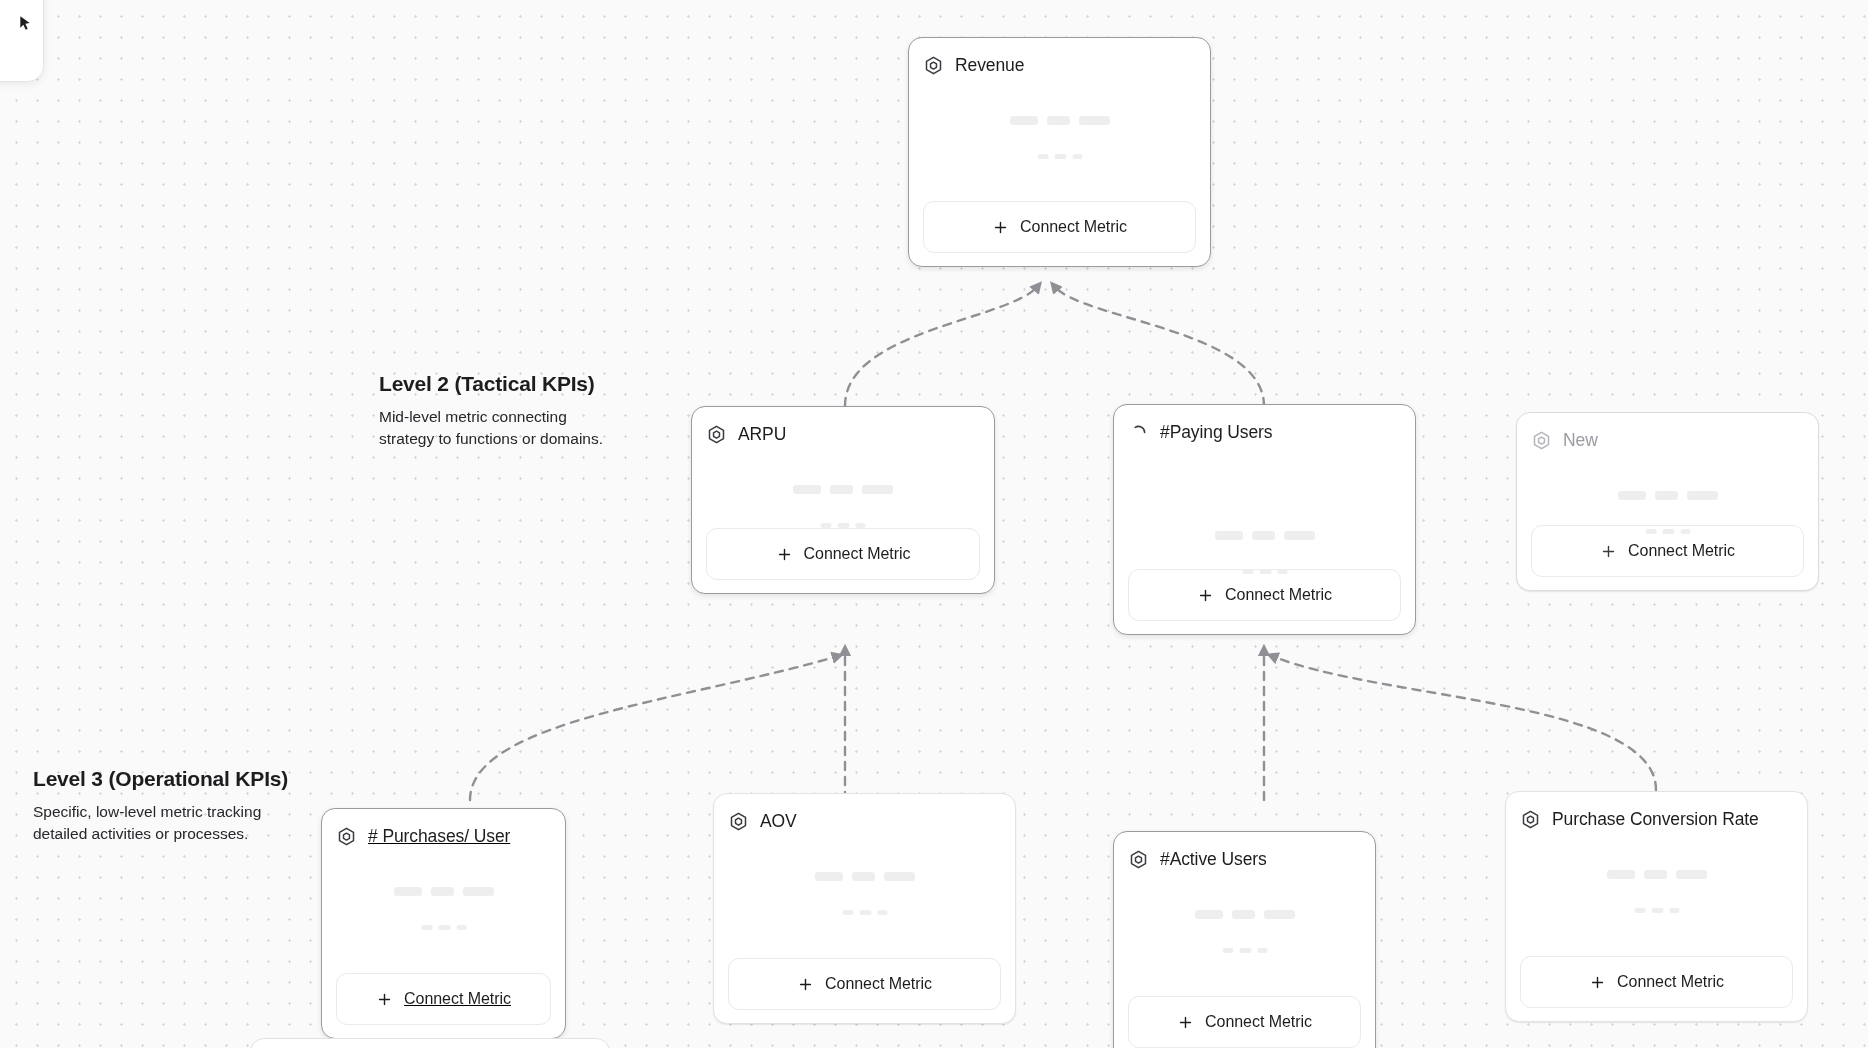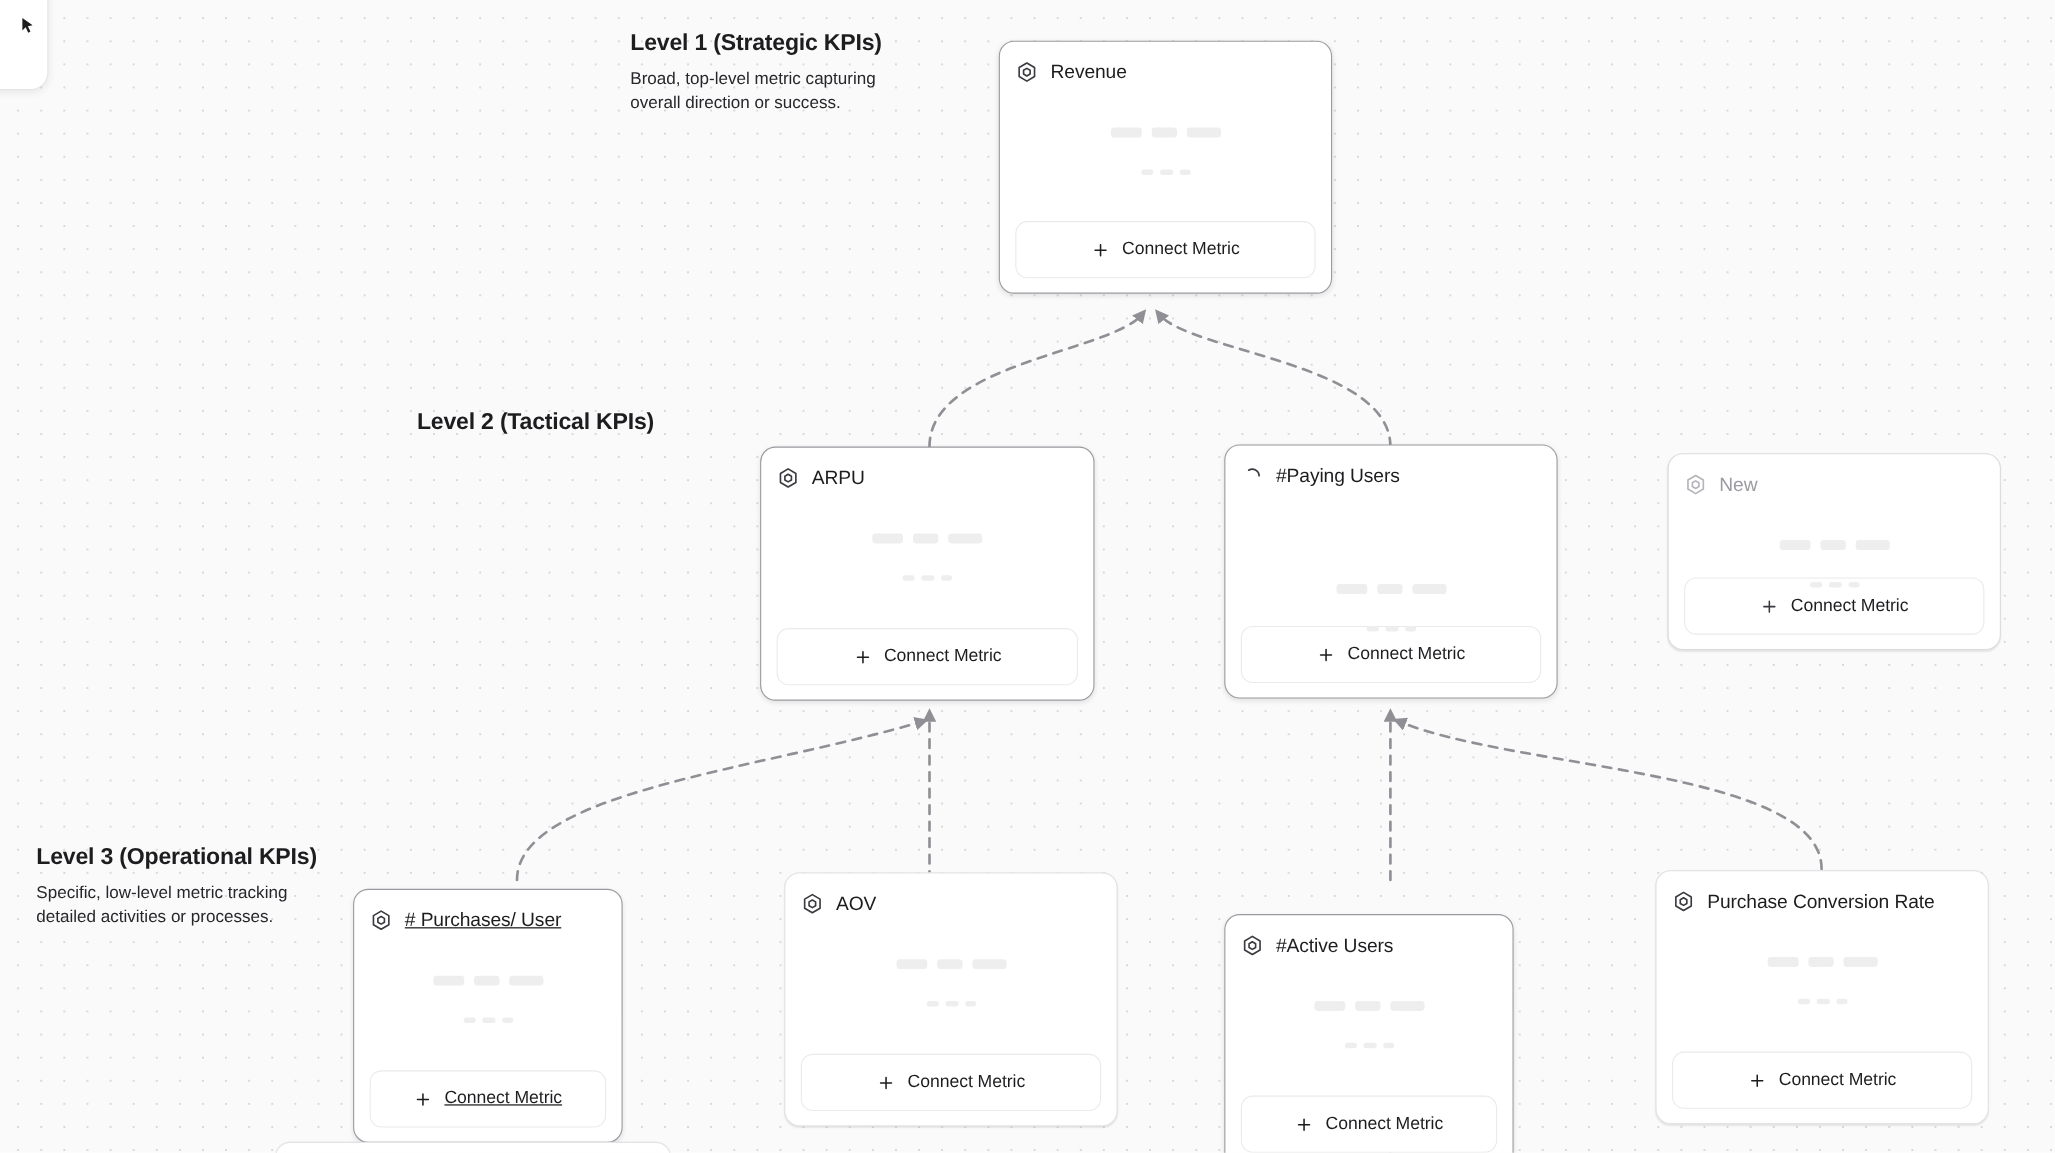--- a/index.html
+++ b/index.html
@@ -111,27 +111,24 @@
       <path d="M 1264 1048 L 1264 1030" marker-end="url(#arrow)"></path>
     </g>
   </svg>
 
   <div id="corner-panel">
     <svg class="cursor-glyph" viewBox="0 0 24 24" fill="currentColor">
       <path d="M5 2 L19 12 L12.5 13.2 L16 20.5 L13 22 L9.5 14.5 L5 19 Z"></path>
     </svg>
   </div>
 
-  <div class="level-label" style="left:573px; top:27px;">
-    <div class="level-title">Level 1 (Strategic KPIs)</div>
-    <div class="level-desc">Broad, top-level metric capturing overall direction or success.</div>
-  </div>
 
   <div class="level-label" style="left:379px; top:372px;">
     <div class="level-title">Level 2 (Tactical KPIs)</div>
+    <div class="level-desc">Mid-level metric connecting strategy to functions or domains.</div>
   </div>
 
   <div class="level-label" style="left:33px; top:767px;">
     <div class="level-title">Level 3 (Operational KPIs)</div>
     <div class="level-desc">Specific, low-level metric tracking detailed activities or processes.</div>
   </div>
 
   <div class="card selected" style="left:889px; top:37px; width:303px; height:230px;margin-left:19px;">
     <div class="card-head">
       <svg class="card-icon" viewBox="0 0 24 24" fill="none" stroke="currentColor" stroke-width="1.7" stroke-linejoin="round">
@@ -153,21 +150,21 @@
       </div>
     </div>
     <div class="connect-btn">
       <svg class="plus" viewBox="0 0 24 24" fill="none" stroke="currentColor" stroke-width="2" stroke-linecap="round">
         <path d="M12 5 V19 M5 12 H19"></path>
       </svg>
       <span class="connect-label">Connect Metric</span>
     </div>
   </div>
 
-  <div class="card selected" style="left:691px; top:406px; width:304px; height:231px;justify-content:center;">
+  <div class="card selected" style="left:691px; top:406px; width:304px; height:188px;justify-content:center;">
     <div class="card-head">
       <svg class="card-icon" viewBox="0 0 24 24" fill="none" stroke="currentColor" stroke-width="1.7" stroke-linejoin="round">
         <path d="M12 2.6 L20 7.3 V16.7 L12 21.4 L4 16.7 V7.3 Z"></path>
         <path d="M12 8.2 L15.4 10.2 V14.1 L12 16.1 L8.6 14.1 V10.2 Z"></path>
       </svg>
       <span class="card-title">ARPU</span>
     </div>
     <div class="card-body">
       <div class="skel-row primary">
         <span class="skel w1"></span>

